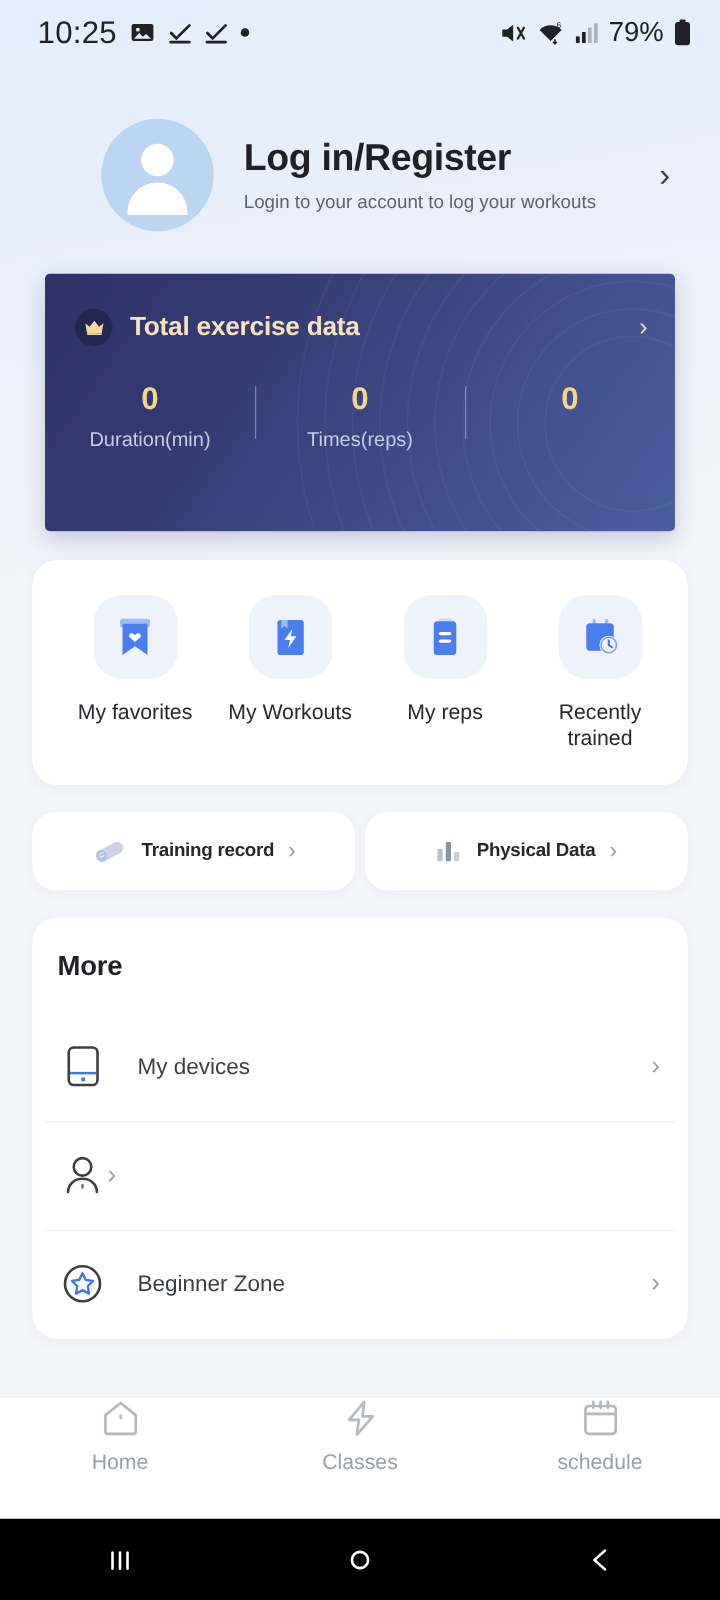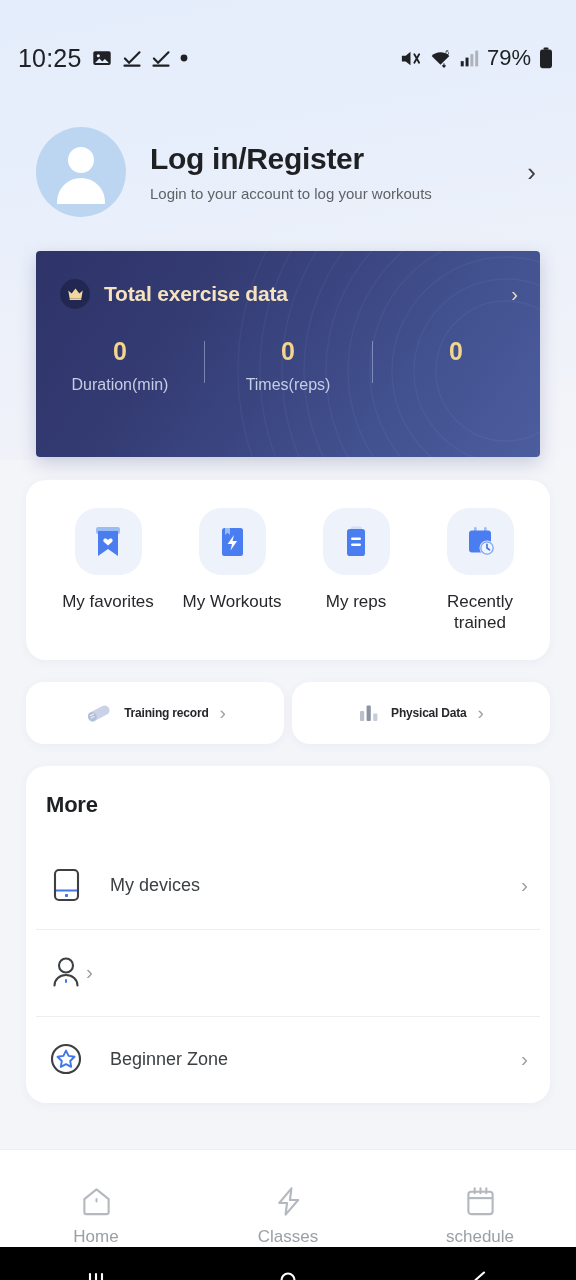--- a/index.html
+++ b/index.html
@@ -20,31 +20,31 @@
   .bg-rest{
     position:absolute; top:460px; left:0; width:576px; height:660px;
     background:#f4f5f9; z-index:0;
   }
 
   .screen{ position:relative; z-index:1; width:576px; height:1280px; }
 
   
   .statusbar{
     height:52px; display:flex; align-items:center;
-    justify-content:space-between; padding:0 22px 0 18px;margin-top:32px;
+    justify-content:space-between; padding:0 22px 0 30px;
   }
   .sb-left{ display:flex; align-items:center; gap:9px; }
   .sb-time{ font-size:25px; font-weight:400; color:#202124; letter-spacing:.2px; }
   .sb-right{ display:flex; align-items:center; gap:7px; }
   .sb-battery-text{ font-size:22px; color:#202124; font-weight:400; }
   .ico{ display:inline-flex; align-items:center; justify-content:center; }
 
   
   .profile{
-    display:flex; align-items:center; padding:46px 24px 0 36px; height:130px;
+    display:flex; align-items:center; padding:46px 24px 0 36px; height:130px;margin-left:45px;
   }
   .avatar{
     width:90px; height:90px; border-radius:50%;
     background:#bcd6f2; flex:0 0 90px;
     display:flex; align-items:flex-end; justify-content:center;
     overflow:hidden; position:relative;
   }
   .avatar .head{
     position:absolute; top:20px; left:50%; transform:translateX(-50%);
     width:26px; height:26px; border-radius:50%; background:#ffffff;
@@ -105,21 +105,21 @@
     max-width:104px;
   }
 
   
   .pills{ display:flex; gap:8px; margin:22px 26px 0 26px; }
   .pill{
     flex:1; height:62px; background:#ffffff; border-radius:18px;
     display:flex; align-items:center; justify-content:center; gap:11px;
     box-shadow:0 2px 10px rgba(60,70,110,.05);
   }
-  .pill-lbl{ font-size:12px; font-weight:700; color:#26272b; letter-spacing:-.2px; }
+  .pill-lbl{ font-size:15px; font-weight:700; color:#26272b; letter-spacing:-.2px; }
   .pill-chev{ color:#9aa0a6; font-size:19px; font-weight:400; }
 
   
   .more-card{
     margin:22px 26px 0 26px; background:#ffffff; border-radius:20px;
     padding:26px 0 0 0; box-shadow:0 2px 10px rgba(60,70,110,.05);
   }
   .more-title{ font-size:22px; font-weight:700; color:#1f2024; padding:0 0 0 20px; letter-spacing:-.2px; }
   .more-list{ margin-top:24px; }
   .more-row{
@@ -129,21 +129,21 @@
   .more-row + .more-row::before{
     content:""; position:absolute; top:0; left:10px; right:10px; height:1px; background:#edeef1;
   }
   .more-ico{ width:40px; display:flex; align-items:center; justify-content:center; flex:0 0 40px; }
   .more-lbl{ margin-left:24px; font-size:18px; color:#3c4043; flex:1; }
   .more-chev{ color:#9aa0a6; font-size:21px; font-weight:400; }
 
   
   .bottomnav{
     position:absolute; left:0; bottom:65px; width:576px; height:98px;
-    background:#ffffff; display:flex; align-items:flex-end;
+    background:#ffffff; display:flex; align-items:flex-start;
     border-top:1px solid #eceef2;
   }
   .nav-item{ flex:1; display:flex; flex-direction:column; align-items:center; gap:9px; }
   .nav-lbl{ font-size:17px; color:#9aa0a6; }
   .nav-item.active .nav-lbl{ color:#17181b; }
 
   
   .sysbar{
     position:absolute; left:0; bottom:0; width:576px; height:65px;
     background:#000000; display:flex; align-items:center;

